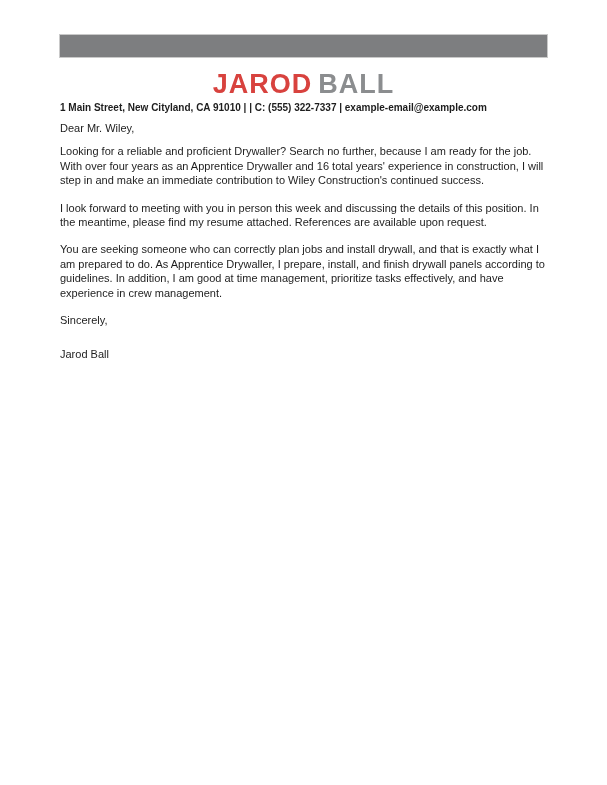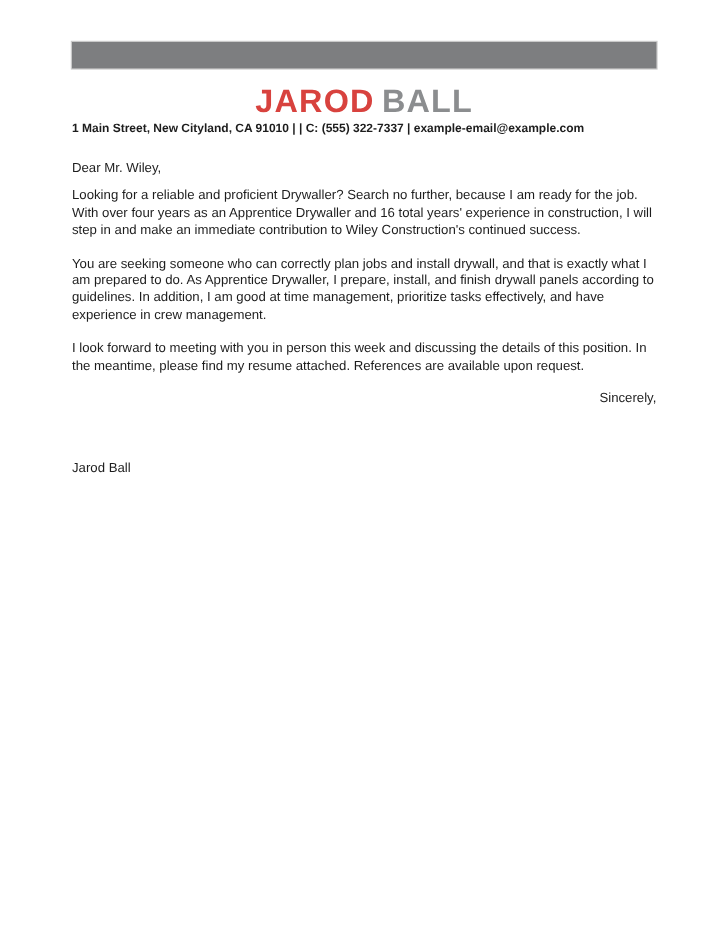--- a/index.html
+++ b/index.html
@@ -43,30 +43,29 @@
     color: #1d1d1d;
     white-space: nowrap;
   }
   .body-text {
     font-size: 11px;
     line-height: 14.4px;
     color: #1d1d1d;
     text-align: left;
   }
   .salutation {
-    margin-top: 19px;
+    margin-top: 7px;
     margin-bottom: 9px;
   }
   .para {
     margin: 0 0 13px 0;
   }
   .closing {
     margin-top: 8px;
-    margin-bottom: 44px;
-    text-align: right;
+    margin-bottom: 20px;
   }
   .signature {
     margin-bottom: 0;
   }
 </style>
 </head>
 <body>
 
 <div class="page">
   <div class="content">
@@ -77,23 +76,23 @@
       <span class="first" style="color: rgb(216, 66, 62);">JAROD</span><span class="last" style="color: rgb(139, 141, 143);">BALL</span>
     </div>
 
     <div class="contact">1 Main Street, New Cityland, CA 91010 | | C: (555) 322-7337 | example-email@example.com</div>
 
     <div class="body-text">
       <p class="salutation">Dear Mr. Wiley,</p>
 
       <p class="para">Looking for a reliable and proficient Drywaller? Search no further, because I am ready for the job. With over four years as an Apprentice Drywaller and 16 total years' experience in construction, I will step in and make an immediate contribution to Wiley Construction's continued success.</p>
 
+      <p class="para">I look forward to meeting with you in person this week and discussing the details of this position. In the meantime, please find my resume attached. References are available upon request.</p>
+
       <p class="para">You are seeking someone who can correctly plan jobs and install drywall, and that is exactly what I am prepared to do. As Apprentice Drywaller, I prepare, install, and finish drywall panels according to guidelines. In addition, I am good at time management, prioritize tasks effectively, and have experience in crew management.</p>
-
-      <p class="para">I look forward to meeting with you in person this week and discussing the details of this position. In the meantime, please find my resume attached. References are available upon request.</p>
 
       <p class="closing">Sincerely,</p>
 
       <p class="signature">Jarod Ball</p>
     </div>
 
   </div>
 </div>
 
 </body></html>

